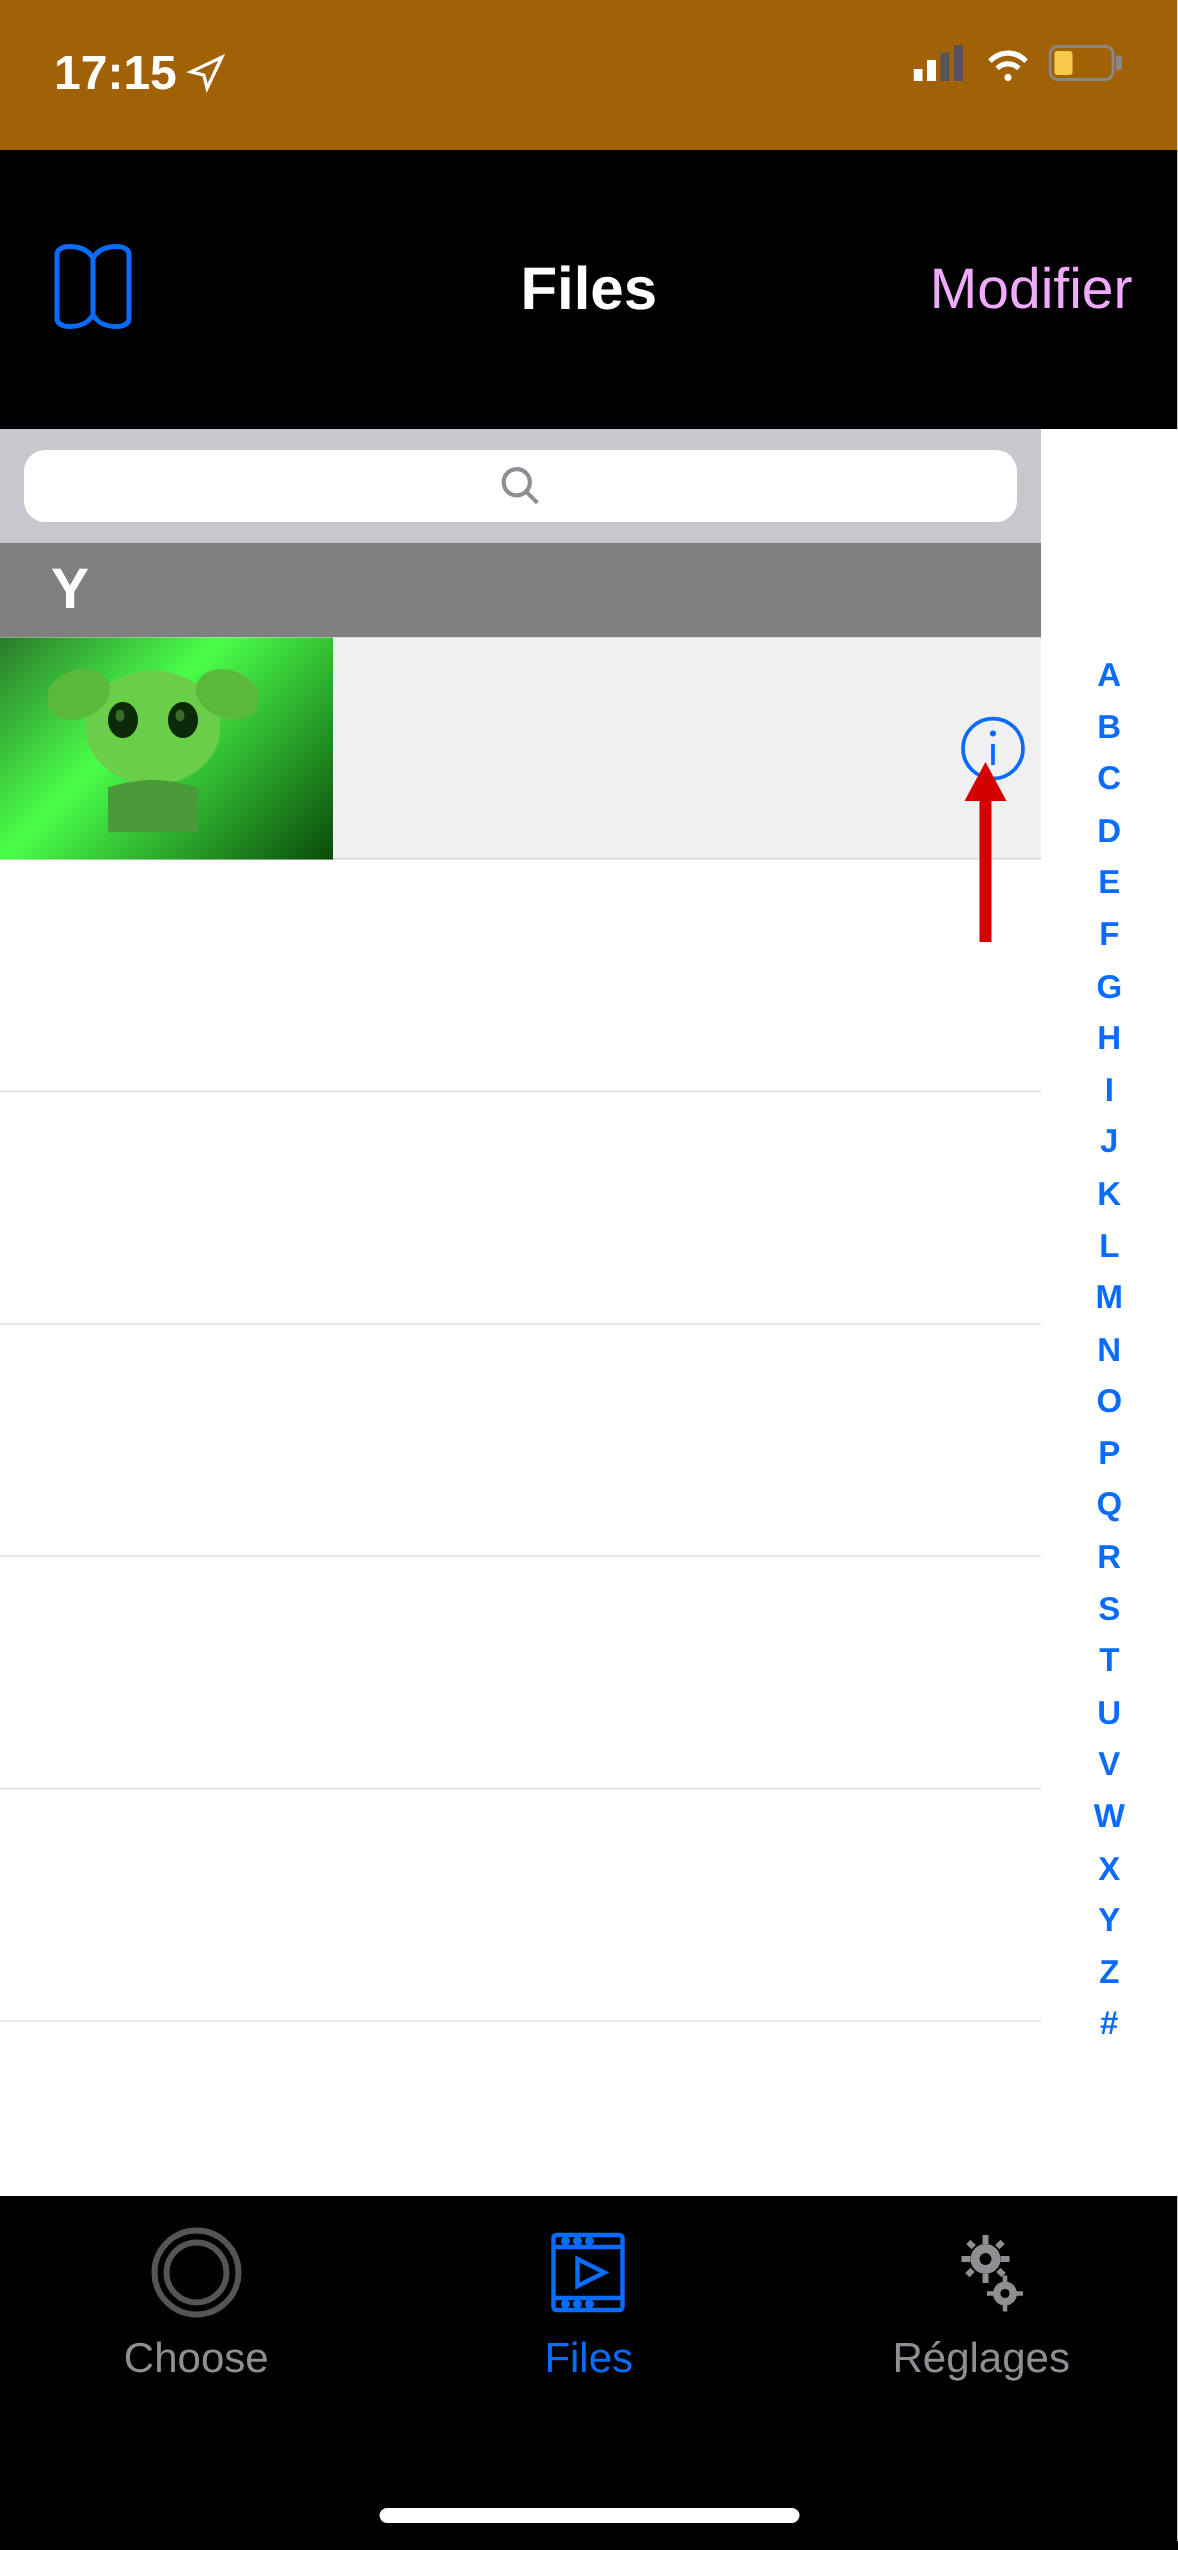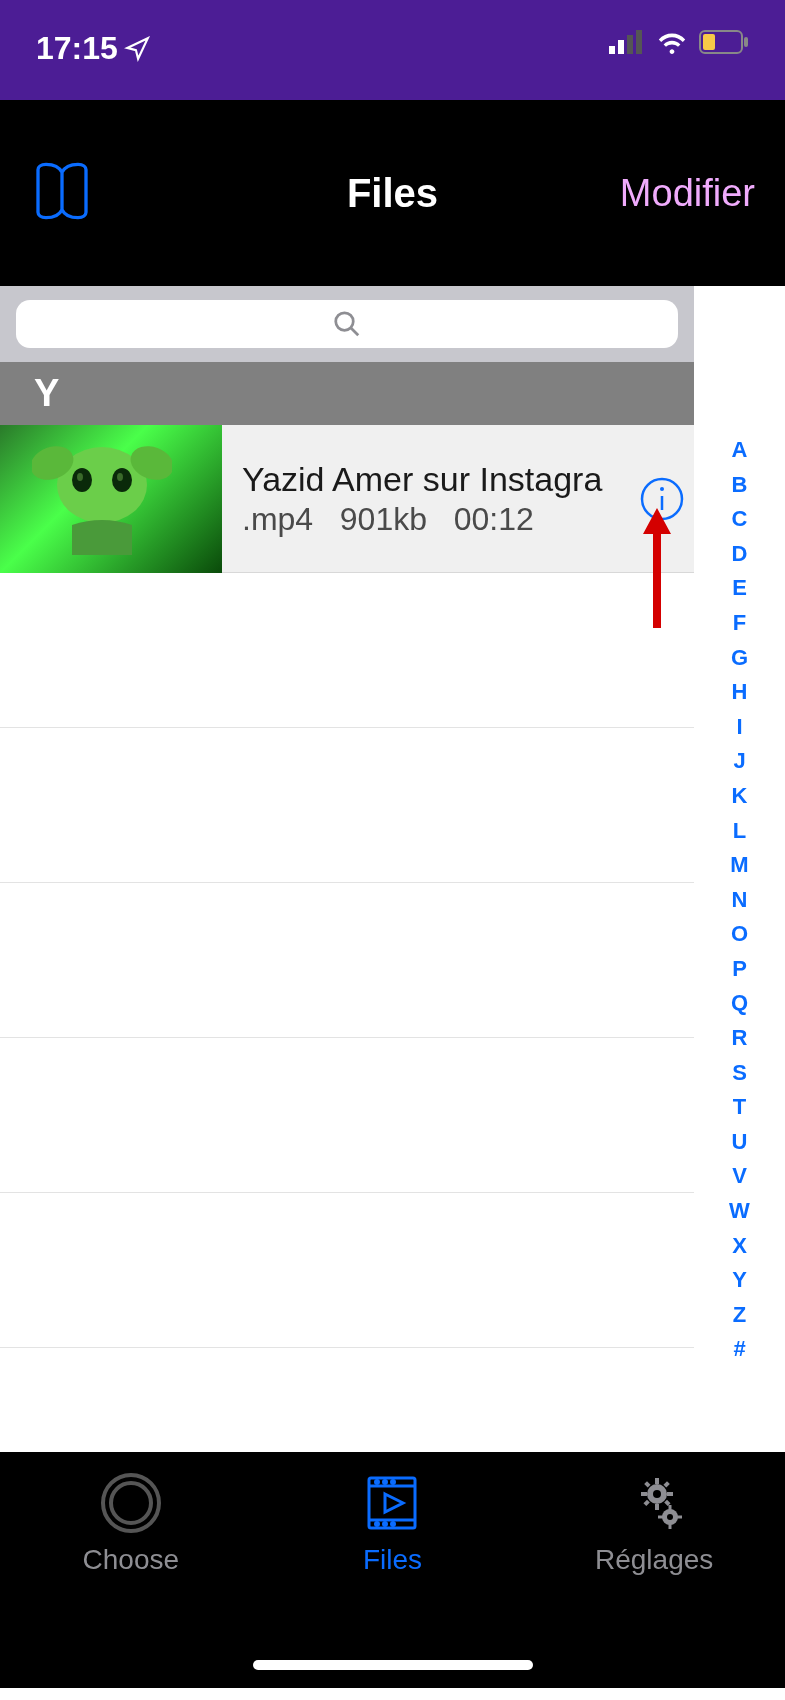--- a/index.html
+++ b/index.html
@@ -6,21 +6,21 @@
     body {
       width: 785px;
       height: 1700px;
       font-family: -apple-system, "Helvetica Neue", sans-serif;
       background: #fff;
       overflow: hidden;
       position: relative;
     }
     .status-bar {
       height: 100px;
-      background: #4c1d95;
+      background: #a16207;
       display: flex;
       justify-content: space-between;
       align-items: flex-start;
       padding: 30px 36px 0;
       color: #fff;
     }
     .status-left {
       display: flex;
       align-items: center;
       gap: 6px;
@@ -149,21 +149,21 @@
       font-size: 22px;
       font-weight: 600;
       color: #0a6cff;
       gap: 6px;
       padding-top: 50px;
       background: #fff;
     }
     .alpha-index span { line-height: 1.3; }
     .tab-bar {
       position: absolute;
-      bottom: 12px;
+      bottom: 0;
       left: 0;
       right: 0;
       height: 236px;
       background: #000;
       display: flex;
       align-items: flex-start;
       justify-content: space-around;
       padding-top: 20px;
     }
     .tab-item {
@@ -246,26 +246,20 @@
           <svg class="thumb-char" viewBox="0 0 140 120">
             <ellipse cx="70" cy="50" rx="45" ry="38" fill="#6bce4a"></ellipse>
             <ellipse cx="20" cy="28" rx="22" ry="16" fill="#5ab83a" transform="rotate(-20 20 28)"></ellipse>
             <ellipse cx="120" cy="28" rx="22" ry="16" fill="#5ab83a" transform="rotate(20 120 28)"></ellipse>
             <ellipse cx="50" cy="45" rx="10" ry="12" fill="#0a2a0a"></ellipse>
             <ellipse cx="90" cy="45" rx="10" ry="12" fill="#0a2a0a"></ellipse>
             <ellipse cx="48" cy="42" rx="3" ry="4" fill="#3a6a2a"></ellipse>
             <ellipse cx="88" cy="42" rx="3" ry="4" fill="#3a6a2a"></ellipse>
             <path d="M40 90 Q70 80 100 90 L100 120 L40 120 Z" fill="#4a9a3a"></path>
           </svg>
-        </div>
-        <div class="file-text">
-          <div class="file-title">Yazid Amer sur Instagra</div>
-          <div class="file-meta">
-            <span>.mp4</span>&nbsp;&nbsp;&nbsp;<span>901kb</span>&nbsp;&nbsp;&nbsp;<span>00:12</span>
-          </div>
         </div>
         <div class="info-btn">
           <svg viewBox="0 0 44 44" fill="none" stroke="#0a6cff" stroke-width="2.5">
               <circle cx="22" cy="22" r="20"></circle>
               <circle cx="22" cy="12" r="2" fill="#0a6cff" stroke="none"></circle>
               <line x1="22" y1="19" x2="22" y2="33"></line>
             </svg>
         </div>
       </div>
       <div class="empty-rows">

